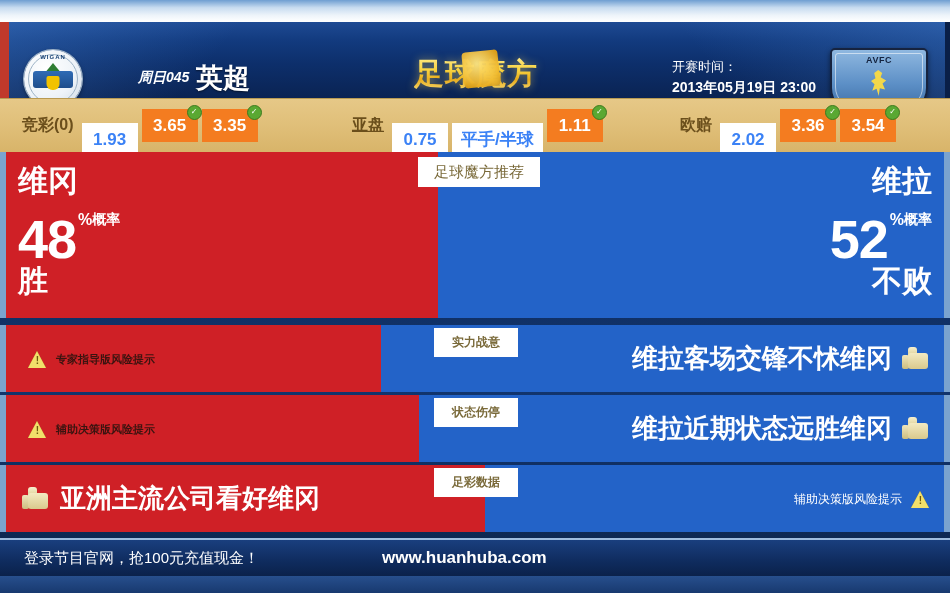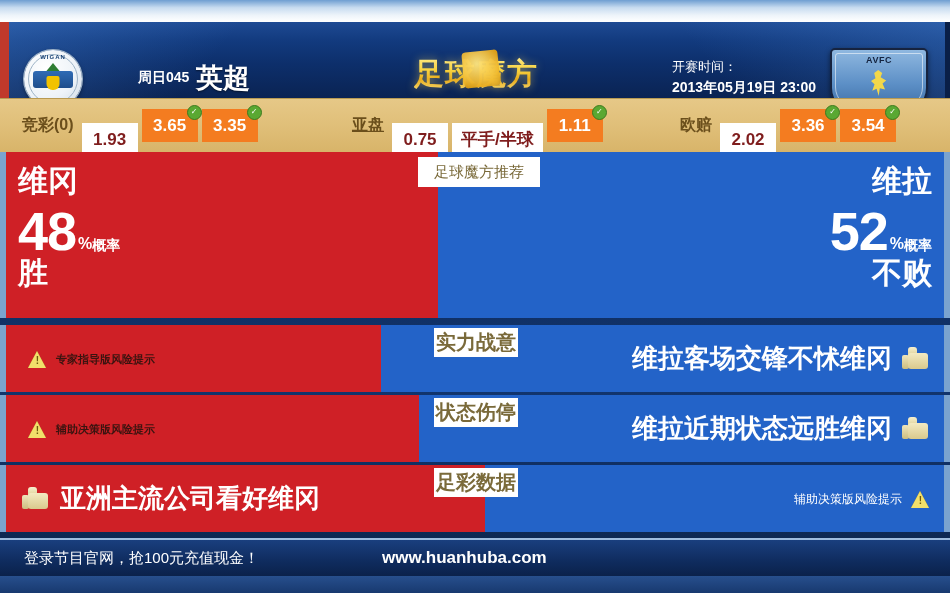--- a/index.html
+++ b/index.html
@@ -51,21 +51,21 @@
     border:2px solid #16233f;border-radius:5px 5px 26px 26px;
     box-shadow:0 2px 5px rgba(0,0,0,.5);padding-left:40px;}
   .crest-r .inner{position:absolute;inset:3px;border:1px solid rgba(255,255,255,.55);
     border-radius:3px 3px 22px 22px;}
   .crest-r .avfc{position:absolute;left:0;right:0;top:5px;text-align:center;
     font-size:9px;font-weight:bold;color:#14233f;letter-spacing:.5px;}
   .crest-r .lion{position:absolute;left:50%;top:20px;transform:translateX(-50%);
     width:16px;height:26px;background:#f3d84a;
     clip-path:polygon(45% 0,70% 12%,60% 28%,95% 40%,72% 52%,88% 75%,55% 70%,48% 100%,35% 72%,8% 80%,22% 55%,0 42%,28% 32%,20% 12%);}
 
-  .match-no{position:absolute;left:138px;top:47px;font-size:14px;font-weight:bold;color:#ffffff;z-index:6;}
+  .match-no{position:absolute;left:138px;top:47px;font-size:14px;font-weight:bold;color:#ffffff;z-index:6;font-style:italic;}
   .league{position:absolute;left:196px;top:38px;font-size:27px;font-weight:bold;color:#ffffff;z-index:6;
     text-shadow:0 1px 2px rgba(0,0,0,.5);}
 
   .logo{position:absolute;left:414px;top:32px;z-index:6;font-size:30px;font-weight:bold;
     letter-spacing:1px;
     background:linear-gradient(180deg,#fff3a8 0%,#f7d23b 38%,#e2a10d 62%,#fdf0a0 100%);
     -webkit-background-clip:text;background-clip:text;color:transparent;
     text-shadow:0 0 8px rgba(255,220,90,.55);}
   .logo .cube{position:absolute;left:49px;top:-3px;width:36px;height:36px;
     background:radial-gradient(circle at 40% 35%,#ffe98a,#e6a415 70%,#b97c06 100%);
@@ -79,60 +79,60 @@
     background:linear-gradient(180deg,#e6c887 0%,#e0bf79 50%,#d8b469 100%);
     border-top:1px solid #b99a52;}
   .odds-left-edge{position:absolute;left:0;top:98px;width:6px;height:53px;background:#7aa3cf;}
   .odds-right-edge{position:absolute;right:0;top:98px;width:6px;height:53px;background:#7aa3cf;}
   .ogrp{position:absolute;top:0;height:53px;display:flex;align-items:center;}
   .olab{font-size:16px;font-weight:bold;color:#6b4f1c;margin-right:8px;white-space:nowrap;}
   .olab.u{text-decoration:underline;}
   .ocell{position:relative;height:33px;min-width:56px;padding:0 9px;margin-right:4px;
     display:flex;align-items:center;justify-content:center;
     font-size:17px;font-weight:bold;box-sizing:border-box;}
-  .ocell.plain{background:#ffffff;color:#7f1d1d;margin-top:28px;}
+  .ocell.plain{background:#ffffff;color:#3b82f6;margin-top:28px;}
   .ocell.hot{background:#f47c20;color:#ffffff;}
   .ocell.wide{min-width:90px;}
   .ocell .chk{position:absolute;right:-4px;top:-4px;width:13px;height:13px;border-radius:50%;
     background:#5aa832;border:1px solid #3d7a1f;color:#fff;font-size:8px;line-height:12px;
     text-align:center;font-weight:bold;}
 
   
   .recwrap{position:absolute;left:0;top:152px;width:950px;height:166px;}
   .rec-red{position:absolute;left:0;top:0;width:438px;height:166px;background:#cf2026;}
   .rec-blue{position:absolute;left:438px;top:0;width:512px;height:166px;background:#2363c8;}
   .rec-edge-l{position:absolute;left:0;top:0;width:6px;height:166px;background:#7aa3cf;}
   .rec-edge-r{position:absolute;right:0;top:0;width:6px;height:166px;background:#7aa3cf;}
 
   .side{position:absolute;color:#ffffff;}
   .side.left{left:18px;top:12px;text-align:left;}
   .side.right{right:18px;top:12px;text-align:right;}
   .side .team{font-size:30px;font-weight:bold;line-height:34px;}
-  .side .pctrow{display:flex;align-items:flex-end;line-height:1;margin-top:6px;}
+  .side .pctrow{display:flex;align-items:flex-start;line-height:1;margin-top:14px;}
   .side.right .pctrow{justify-content:flex-end;}
   .side .num{font-size:54px;font-weight:bold;letter-spacing:-1px;}
   .side .pct{font-size:16px;font-weight:bold;margin-left:2px;padding-bottom:6px;}
   .side .gl{font-size:14px;font-weight:bold;padding-bottom:6px;}
   .side .res{font-size:30px;font-weight:bold;line-height:34px;margin-top:-2px;}
 
   .rec-tab{position:absolute;left:418px;top:5px;width:122px;height:30px;background:#ffffff;
     display:flex;align-items:center;justify-content:center;
     font-size:15px;font-weight:normal;color:#7a6a3a;z-index:4;}
   .rec-text{position:absolute;left:243px;top:42px;width:460px;text-align:center;
     color:#ffffff;font-size:23px;font-weight:bold;line-height:36px;z-index:3;}
 
   
   .row{position:absolute;left:0;width:950px;height:67px;}
   .row .rred{position:absolute;left:0;top:0;height:67px;background:#cf2026;}
   .row .rblue{position:absolute;top:0;right:0;height:67px;background:#2363c8;}
   .row .edge-l{position:absolute;left:0;top:0;width:6px;height:67px;background:#7aa3cf;z-index:3;}
   .row .edge-r{position:absolute;right:0;top:0;width:6px;height:67px;background:#7aa3cf;z-index:3;}
   .row .tab{position:absolute;left:434px;top:3px;width:84px;height:29px;background:#ffffff;
     display:flex;align-items:center;justify-content:center;
-    font-size:20px;font-weight:bold;color:#7a6a3a;z-index:5;}
+    font-size:12px;font-weight:bold;color:#7a6a3a;z-index:5;}
   .warn{position:absolute;display:flex;align-items:center;gap:9px;z-index:4;}
   .warn .ico{width:19px;height:17px;position:relative;}
   .warn .ico:before{content:"";position:absolute;left:0;top:0;width:0;height:0;
     border-left:9.5px solid transparent;border-right:9.5px solid transparent;
     border-bottom:17px solid #f2e06a;filter:drop-shadow(0 0 0.5px #8a7a14);}
   .warn .ico:after{content:"!";position:absolute;left:0;right:0;top:4px;text-align:center;
     font-size:10px;font-weight:bold;color:#6d5a0e;}
   .warn .wtxt{font-size:11px;font-weight:bold;color:#3a1410;white-space:nowrap;}
   .bigmsg{position:absolute;right:22px;top:16px;color:#ffffff;font-size:26px;font-weight:bold;
     display:flex;align-items:center;gap:10px;z-index:4;white-space:nowrap;}

